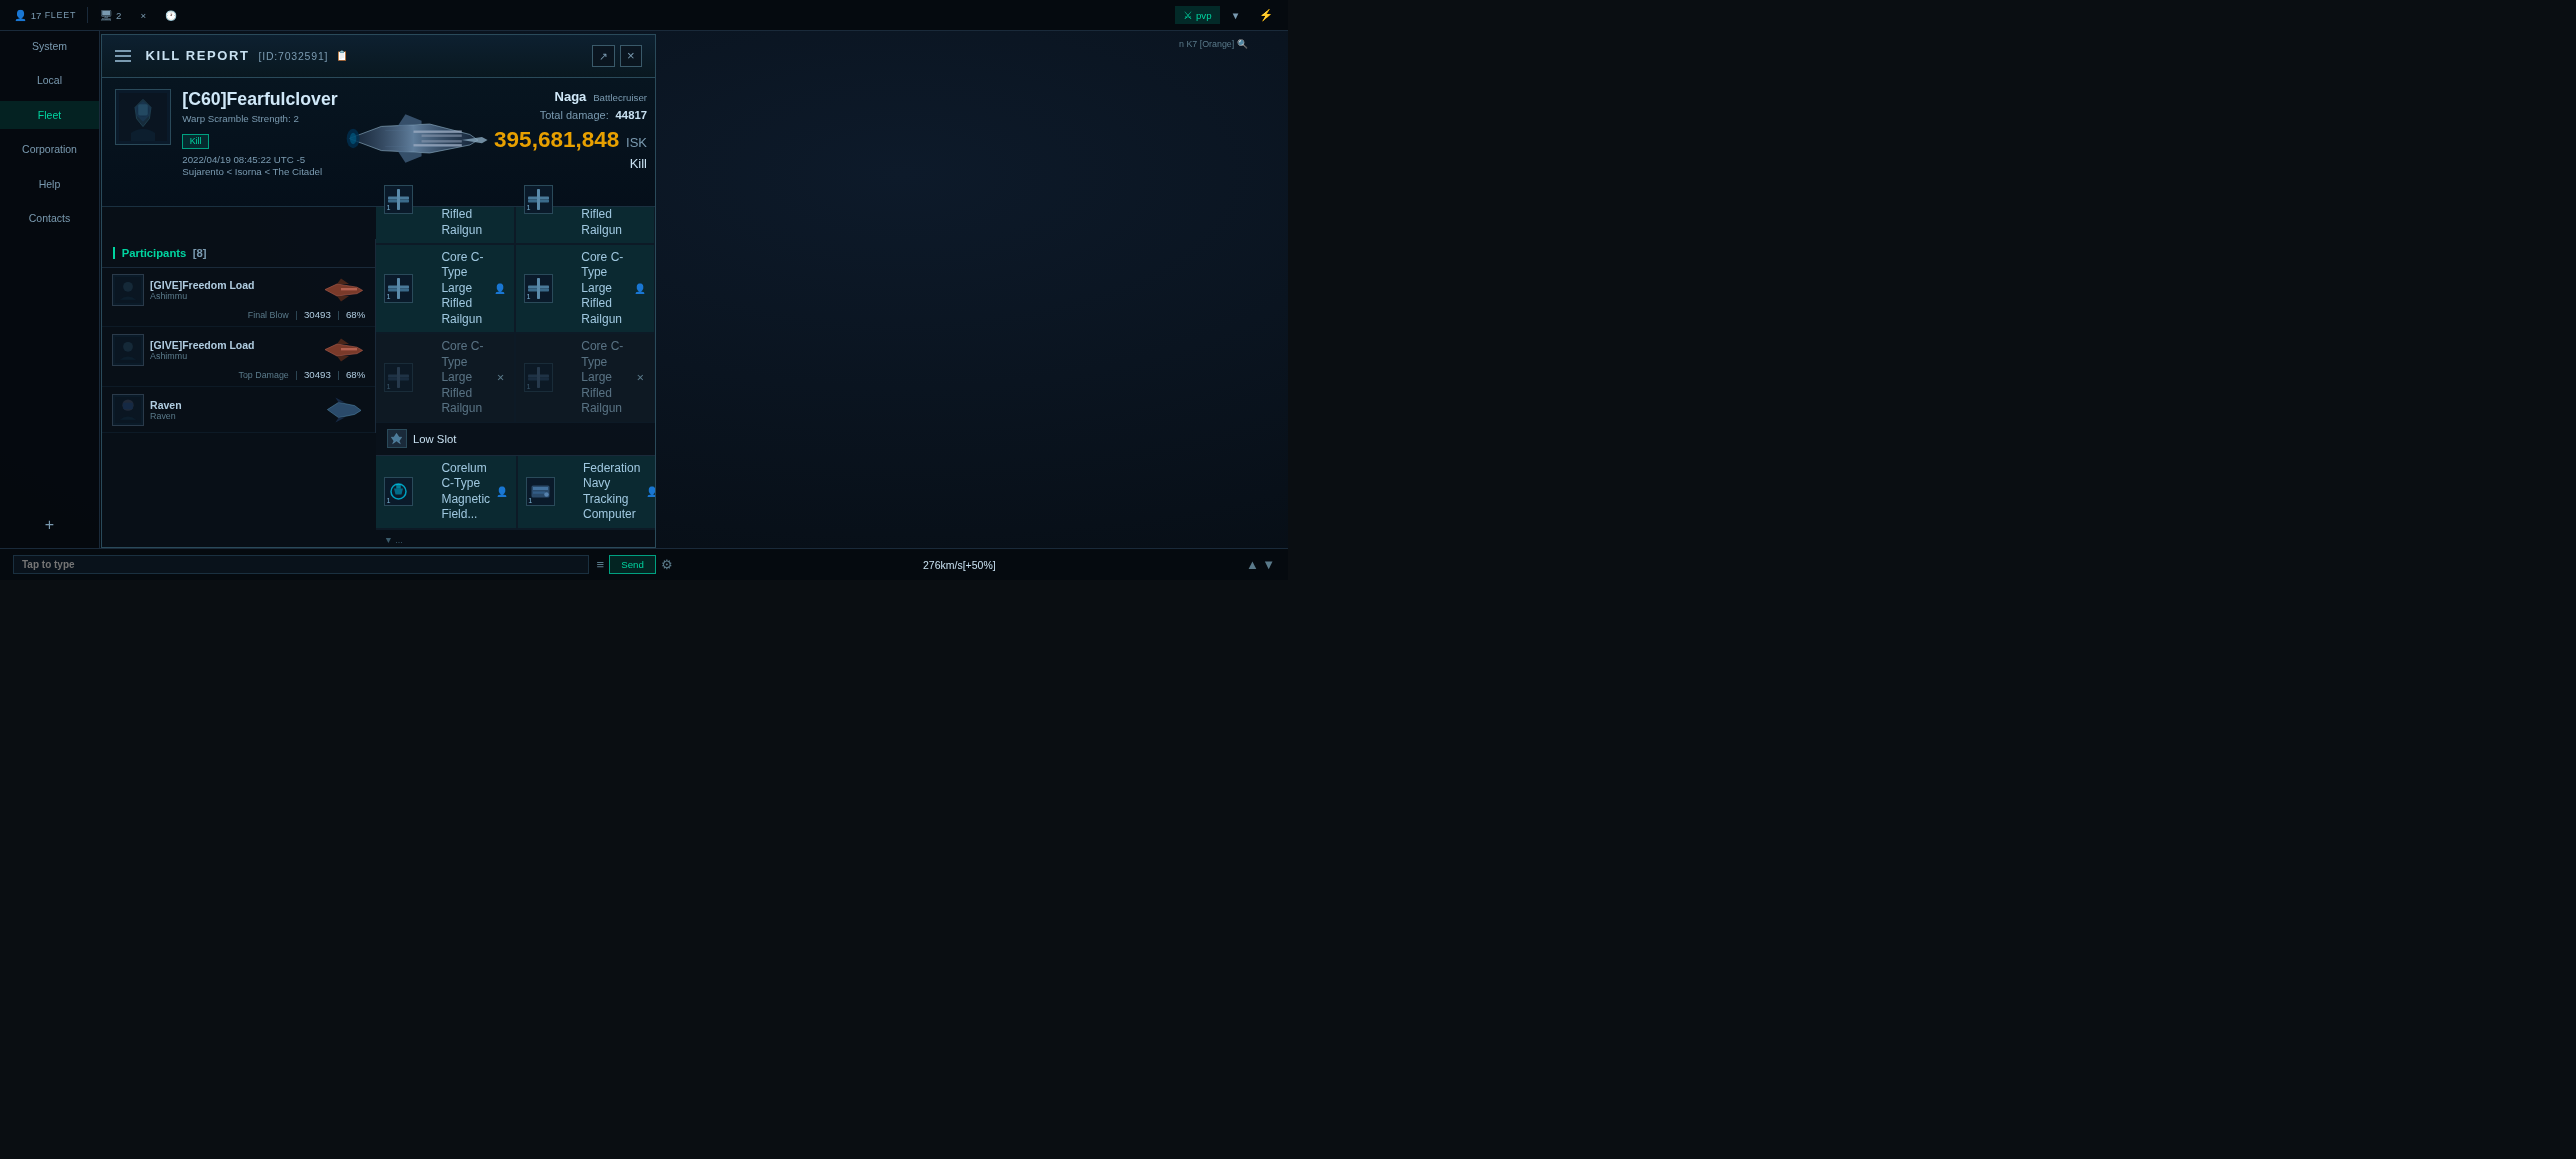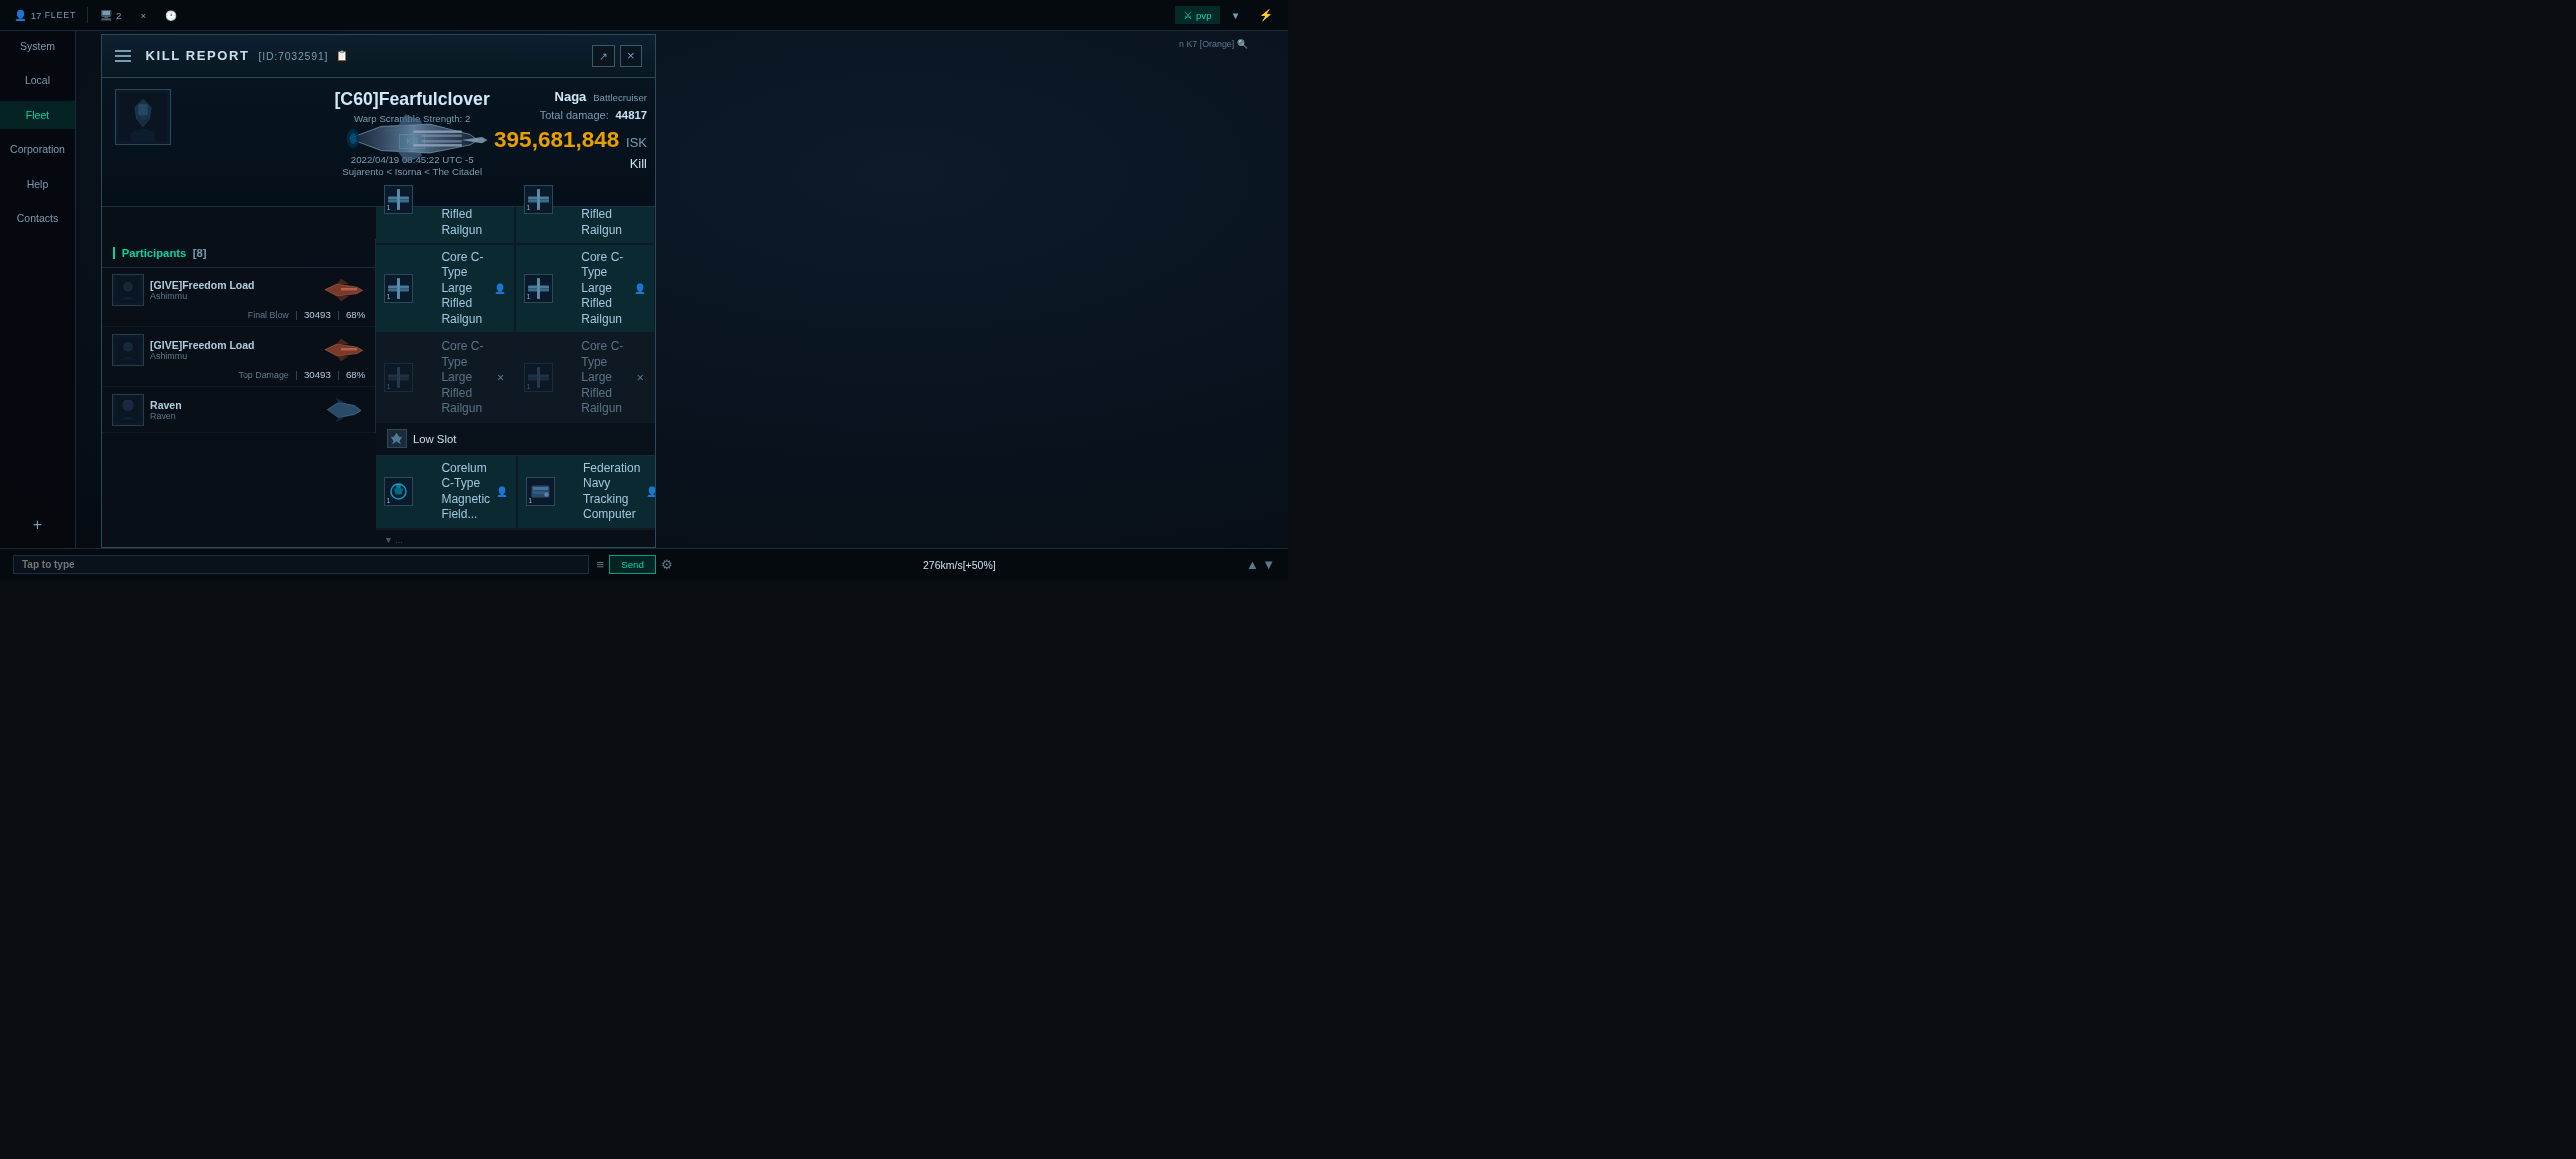--- a/index.html
+++ b/index.html
@@ -17,21 +17,21 @@
       position: absolute;
       inset: 0;
       background: radial-gradient(ellipse at 70% 30%, #0d1a2a 0%, #050a0f 100%);
     }
 
     
     .sidebar {
       position: absolute;
       left: 0;
       top: 0;
-      width: 76px;
+      width: 100px;
       height: 100%;
       background: rgba(5,10,15,0.95);
       border-right: 0.8px solid #1a2a3a;
       display: flex;
       flex-direction: column;
       align-items: center;
       padding-top: 32px;
       gap: 6.4px;
     }
 
@@ -178,21 +178,20 @@
     }
 
     .victim-avatar svg {
       width: 48px;
       height: 48px;
       opacity: 0.8;
     }
 
     .victim-info {
       flex: 1;
-      text-align: center;
     }
 
     .victim-name {
       color: #d0e8f8;
       font-size: 17.7px;
       font-weight: bold;
       margin-bottom: 3.2px;
     }
 
     .victim-warp {

